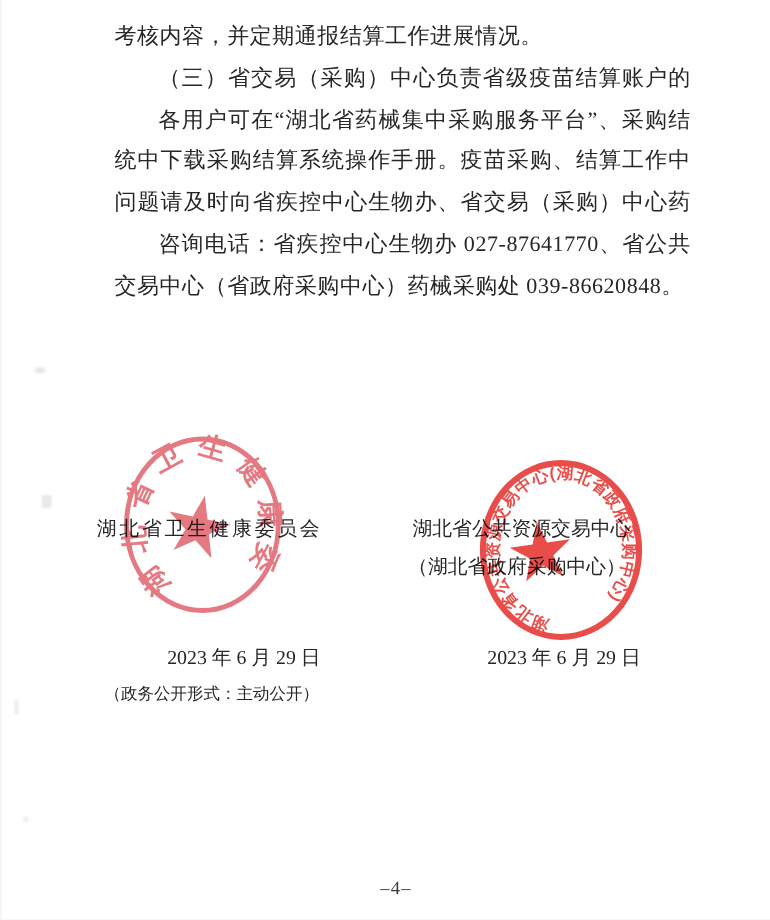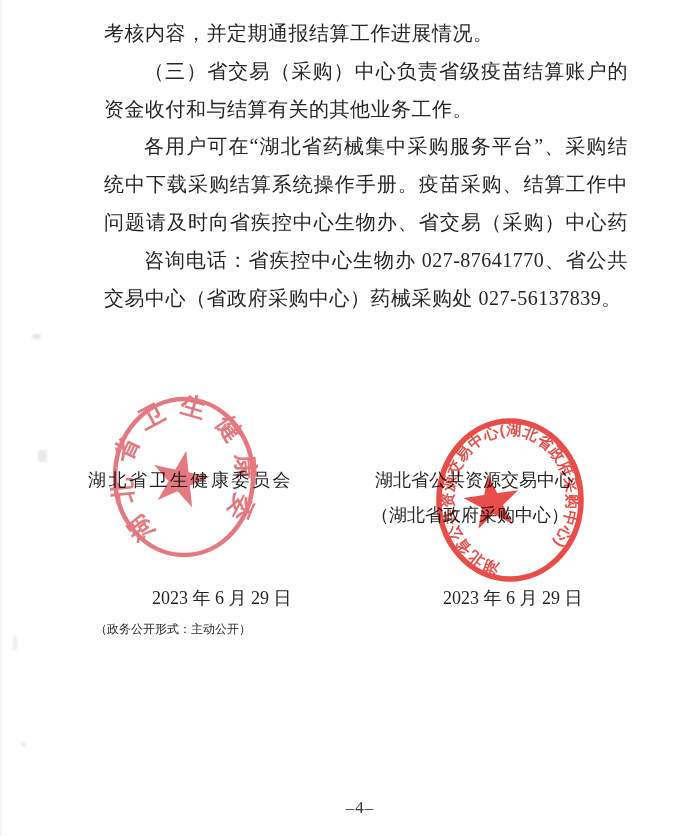--- a/index.html
+++ b/index.html
@@ -37,21 +37,21 @@
   }
   .line.indent{ padding-left:40px; }
 
   
   .sig{ position:absolute; font-size:18px; white-space:nowrap; }
   .sig-left-org   { left:88px;  top:468px; letter-spacing:2.5px; }
   .sig-right-org1 { left:375px; top:468px; }
   .sig-right-org2 { left:371px; top:503px; font-size:18px; }
   .sig-left-date  { left:152px; top:586px; }
   .sig-right-date { left:443px; top:586px; }
-  .disclosure     { left:95px;  top:621px; font-size:12px; }
+  .disclosure     { left:95px;  top:621px; font-size:15px; }
 
   
   .seal{ position:absolute; mix-blend-mode:multiply; pointer-events:none; }
   .seal-left { left:110px; top:395px; color:var(--left-seal,#e0616b);  opacity:.85; }
   .seal-right{ left:434px; top:416px; color:var(--right-seal,#e63e3a); opacity:.92; }
   .seal ellipse{ fill:none; stroke:currentColor; }
   .seal .ring-l{ stroke-width:4.5px; }
   .seal .ring-r{ stroke-width:5.5px; }
   .seal polygon{ fill:currentColor; }
   .seal text{
@@ -77,26 +77,25 @@
   .a4{ left:21px; top:742px; width:5px;  height:5px;  opacity:.25; }
 </style>
 </head>
 <body>
 
 <div class="page">
 
   <section class="body-text">
     <p class="line">考核内容，并定期通报结算工作进展情况。</p>
     <p class="line indent just">（三）省交易（采购）中心负责省级疫苗结算账户的管理、</p>
-    <p class="line">资金收付和与结算有关的其他业务工作。</p>
     <p class="line indent just">各用户可在“湖北省药械集中采购服务平台”、采购结算系</p>
     <p class="line just">统中下载采购结算系统操作手册。疫苗采购、结算工作中有任何</p>
     <p class="line just">问题请及时向省疾控中心生物办、省交易（采购）中心药械采购</p>
     <p class="line indent just">咨询电话：省疾控中心生物办 027-87641770、省公共资源</p>
-    <p class="line">交易中心（省政府采购中心）药械采购处 027-56137839。</p>
+    <p class="line">交易中心（省政府采购中心）药械采购处 039-86620848。</p>
   </section>
 
   <div class="sig sig-left-org">湖北省卫生健康委员会</div>
   <div class="sig sig-right-org1">湖北省公共资源交易中心</div>
   <div class="sig sig-right-org2">（湖北省政府采购中心）</div>
   <div class="sig sig-left-date">2023 年 6 月 29 日</div>
   <div class="sig sig-right-date">2023 年 6 月 29 日</div>
   <div class="sig disclosure">（政务公开形式：主动公开）</div>
 
   <svg class="seal seal-left" width="148" height="165" viewBox="0 0 148 165" aria-hidden="true">

